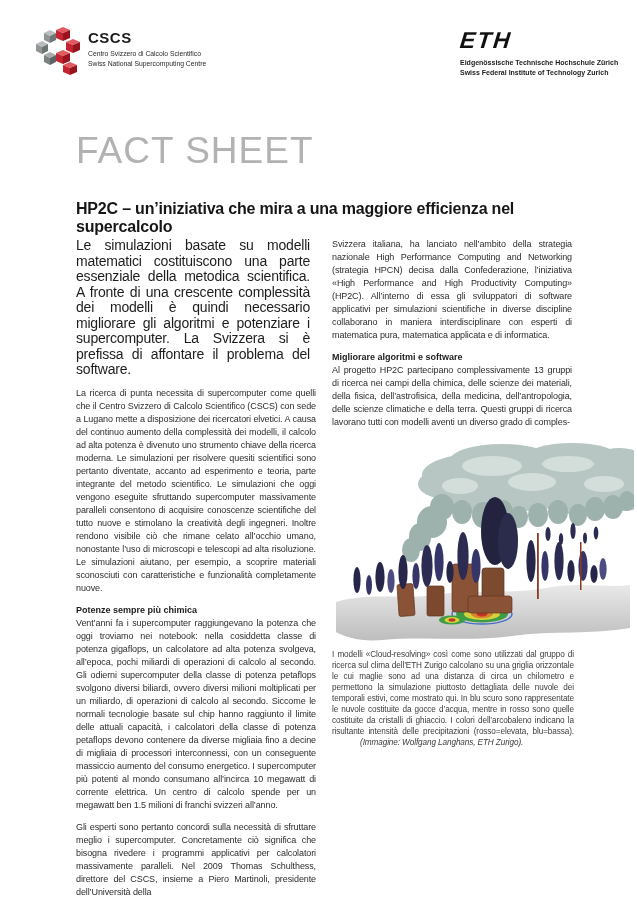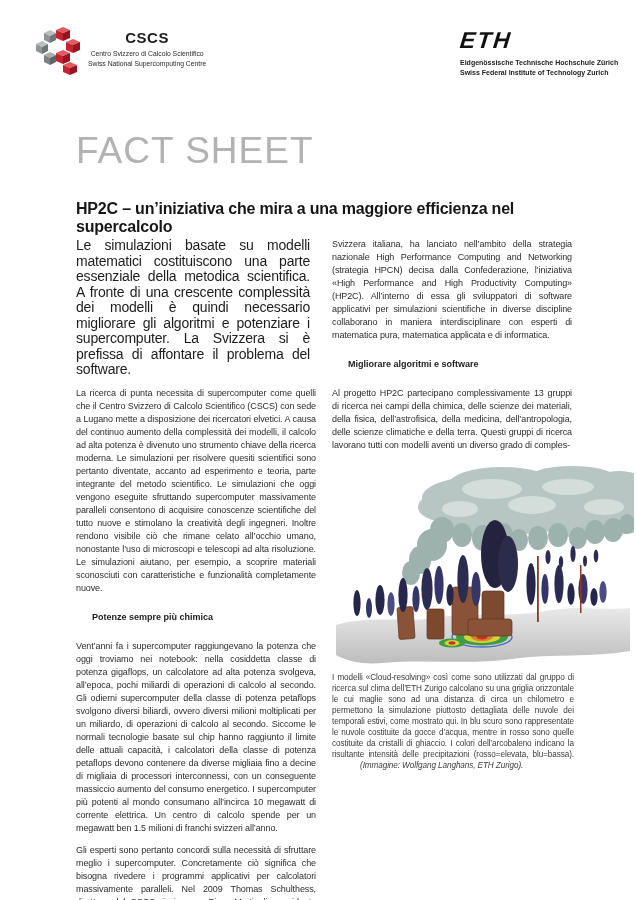--- a/index.html
+++ b/index.html
@@ -3,37 +3,37 @@
 <meta charset="utf-8">
 <style>
   html,body{margin:0;padding:0;background:#e9e9e9;}
   .page{
     position:relative;width:637px;height:900px;margin:0 auto;
     background:#ffffff;overflow:hidden;
     font-family:"Liberation Sans","DejaVu Sans",sans-serif;
     color:#2b2b2b;
   }
   
-  .cscs-logo{position:absolute;left:36px;top:27px;display:flex;align-items:flex-start;text-align:center;}
+  .cscs-logo{position:absolute;left:36px;top:27px;display:flex;align-items:flex-start;}
   .cscs-cubes{width:44px;height:48px;}
   .cscs-text{margin-left:8px;padding-top:2px;}
   .cscs-name{font-size:15px;font-weight:bold;color:#1c1c1c;letter-spacing:.5px;}
   .cscs-sub{font-size:6.8px;color:#2a2a2a;line-height:9.5px;margin-top:3px;}
   .eth-logo{position:absolute;left:460px;top:27px;}
   .eth-name{font-size:23px;font-weight:bold;font-style:italic;color:#111;letter-spacing:2px;transform:skewX(-6deg);display:inline-block;}
   .eth-sub{font-size:7px;font-weight:bold;color:#222;line-height:10px;margin-top:4px;}
   
   .kicker{position:absolute;left:76px;top:130px;font-size:37px;letter-spacing:1px;color:#b2b2b2;font-weight:400;}
   .headline{position:absolute;left:76px;top:200px;width:520px;font-size:16px;font-weight:bold;color:#161616;letter-spacing:-.2px;}
   
   .columns{position:absolute;left:76px;top:238px;display:flex;gap:14px;}
   .col{width:242px;}
   .intro{font-size:14px;font-weight:normal;line-height:15.5px;text-align:justify;color:#1d1d1d;margin:0 8px 9px 0;letter-spacing:-.2px;}
   .body-p{font-size:9px;line-height:13px;text-align:justify;margin:0 2px 9px 0;letter-spacing:-.1px;color:#2d2d2d;}
-  .col-heading{font-size:9px;font-weight:bold;line-height:13px;margin:16px;color:#1d1d1d;}
+  .col-heading{font-size:9px;font-weight:bold;line-height:13px;margin:0;color:#1d1d1d;}
   
   .figure{width:304px;height:205px;margin:4px 0 6px -2px;}
   .caption{font-size:8.2px;line-height:11px;text-align:justify;color:#3c3c3c;margin:0;letter-spacing:-.1px;}
   .caption .credit{font-style:italic;padding-left:28px;}
 </style>
 </head>
 <body>
 
 <div class="page">
 

